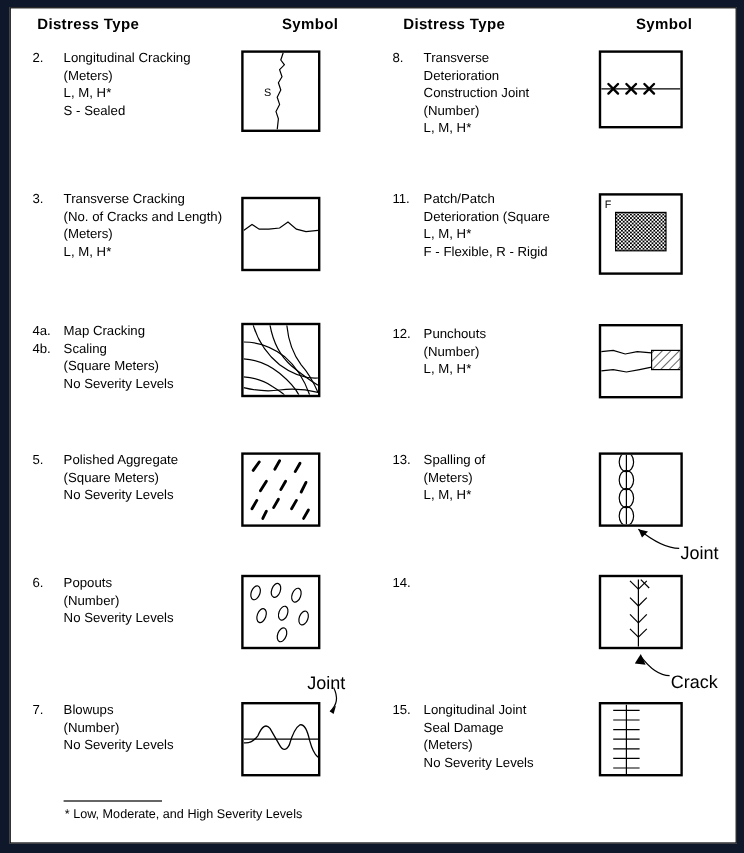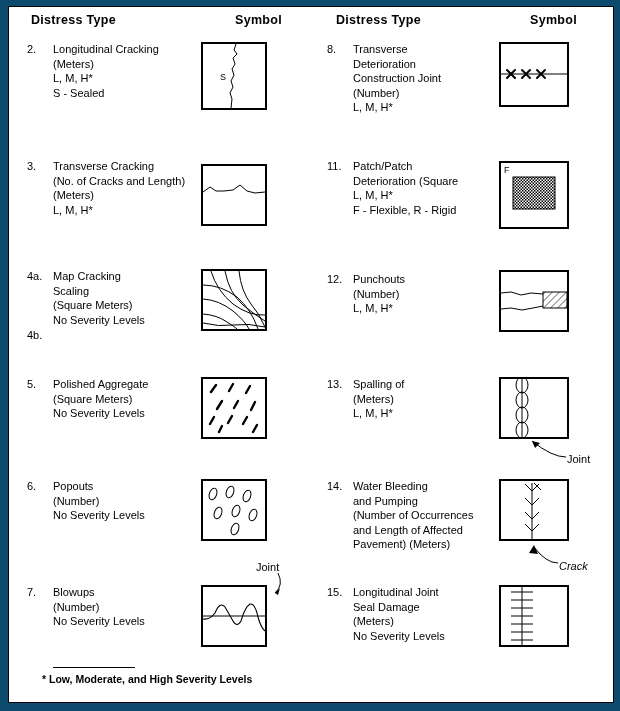--- a/index.html
+++ b/index.html
@@ -11,21 +11,21 @@
     font-family: "Liberation Sans", sans-serif;
     width: 620px;
     height: 711px;
     overflow: hidden;
   }
   .page-frame {
     position: relative;
     box-sizing: border-box;
     width: 620px;
     height: 711px;
-    background: #0c4a6e;
+    background: #0f172a;
     padding: 6px 6px 8px 8px;
   }
   .page-inner {
     position: relative;
     box-sizing: border-box;
     width: 100%;
     height: 100%;
     background: #ffffff;
     border: 1px solid #000000;
     overflow: hidden;
@@ -79,45 +79,44 @@
   .symbol-box {
     position: absolute;
     box-sizing: border-box;
     border: 2px solid #000;
     background: #fff;
   }
   .symbol-box svg { display: block; }
 
   .annot {
     position: absolute;
-    font-size: 11px;
+    font-size: 15px;
     color: #000;
     white-space: nowrap;
   }
   .annot-svg {
     position: absolute;
     overflow: visible;
   }
 
   .footnote-rule {
     position: absolute;
     left: 44px;
     top: 660px;
     width: 82px;
     height: 0;
     border-top: 1px solid #000;
   }
   .footnote-text {
     position: absolute;
-    left: 33px;
+    left: 45px;
     top: 666px;
     font-size: 10.5px;
     color: #000;
     white-space: nowrap;
-    font-weight: bold;
   }
   .sym-label {
     font-size: 9px;
     font-family: "Liberation Sans", sans-serif;
     fill: #000;
   }
 </style>
 </head>
 <body>
 
@@ -164,21 +163,21 @@
       </svg>
     </div>
   </div>
 
   <div class="row" style="top:262px;">
     <div class="desc">
       <span class="num">4a.</span>
       <div class="body">
         <div>Map Cracking</div>
       </div>
-      <span class="num" style="top:14.6px;margin-top:44px;">4b.</span>
+      <span class="num" style="top:14.6px;">4b.</span>
       <div class="body">
         <div>Scaling</div>
         <div>(Square Meters)</div>
         <div>No Severity Levels</div>
       </div>
     </div>
     <div class="symbol-box" style="left:192px; top:0px; width:66px; height:62px;">
       <svg width="62" height="58" viewBox="0 0 62 58">
         <g stroke="#000" stroke-width="1" fill="none">
           <path d="M8,0 Q14,20 30,33 Q46,45 62,44"></path>
@@ -365,45 +364,38 @@
     <div class="annot" style="left:258px; top:76px;">Joint</div>
     <svg class="annot-svg" style="left:205px; top:58px;" width="60" height="28">
       <path d="M52,22 Q38,22 18,6" stroke="#000" stroke-width="1" fill="none"></path>
       <path d="M18,6 L26,8 L21,13 Z" fill="#000"></path>
     </svg>
   </div>
 
   <div class="row" style="left:300px; top:472px;">
     <div class="desc wide">
       <span class="num">14.</span>
-      <div class="body">
-        <div>Water Bleeding</div>
-        <div>and Pumping</div>
-        <div>(Number of Occurrences</div>
-        <div>and Length of Affected</div>
-        <div>Pavement) (Meters)</div>
-      </div>
     </div>
     <div class="symbol-box" style="left:190px; top:0px; width:70px; height:62px;">
       <svg width="66" height="58" viewBox="0 0 66 58">
         <g stroke="#000" stroke-width="1" fill="none">
           <line x1="31" y1="2" x2="31" y2="58"></line>
           <line x1="31" y1="10" x2="24" y2="3"></line>
           <line x1="31" y1="10" x2="38" y2="3"></line>
           <line x1="31" y1="24" x2="24" y2="17"></line>
           <line x1="31" y1="24" x2="38" y2="17"></line>
           <line x1="31" y1="38" x2="24" y2="31"></line>
           <line x1="31" y1="38" x2="38" y2="31"></line>
           <line x1="31" y1="50" x2="24" y2="43"></line>
           <line x1="31" y1="50" x2="38" y2="43"></line>
           <line x1="33" y1="2" x2="40" y2="9"></line>
         </g>
       </svg>
     </div>
-    <div class="annot" style="left:250px; top:81px;font-style:italic;">Crack</div>
+    <div class="annot" style="left:250px; top:81px;">Crack</div>
     <svg class="annot-svg" style="left:205px; top:62px;" width="52" height="28">
       <path d="M44,22 Q32,22 20,6" stroke="#000" stroke-width="1" fill="none"></path>
       <path d="M20,4 L24,13 L15,12 Z" fill="#000"></path>
     </svg>
   </div>
 
   <div class="row" style="left:300px; top:578px;">
     <div class="desc">
       <span class="num">15.</span>
       <div class="body">

